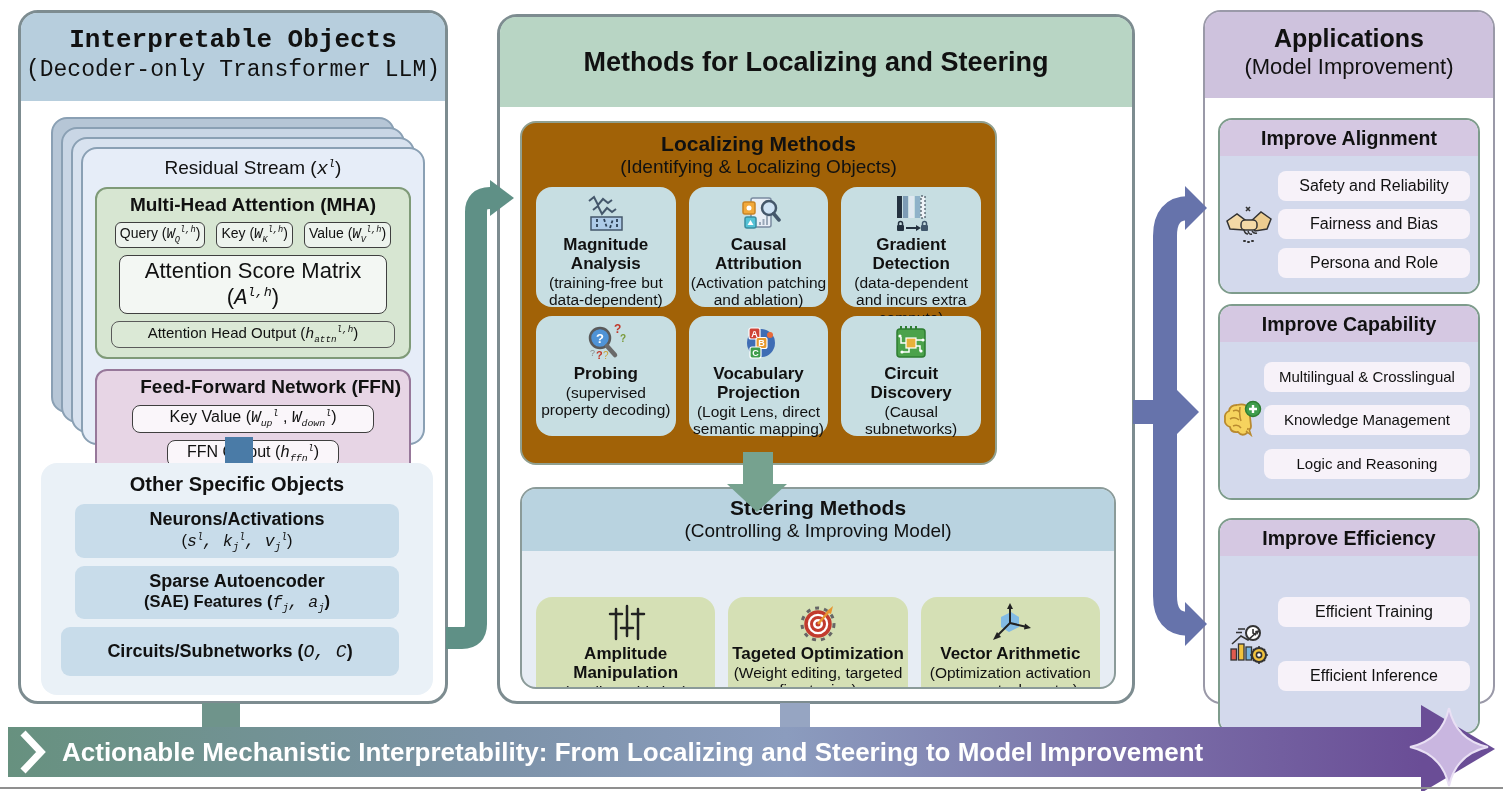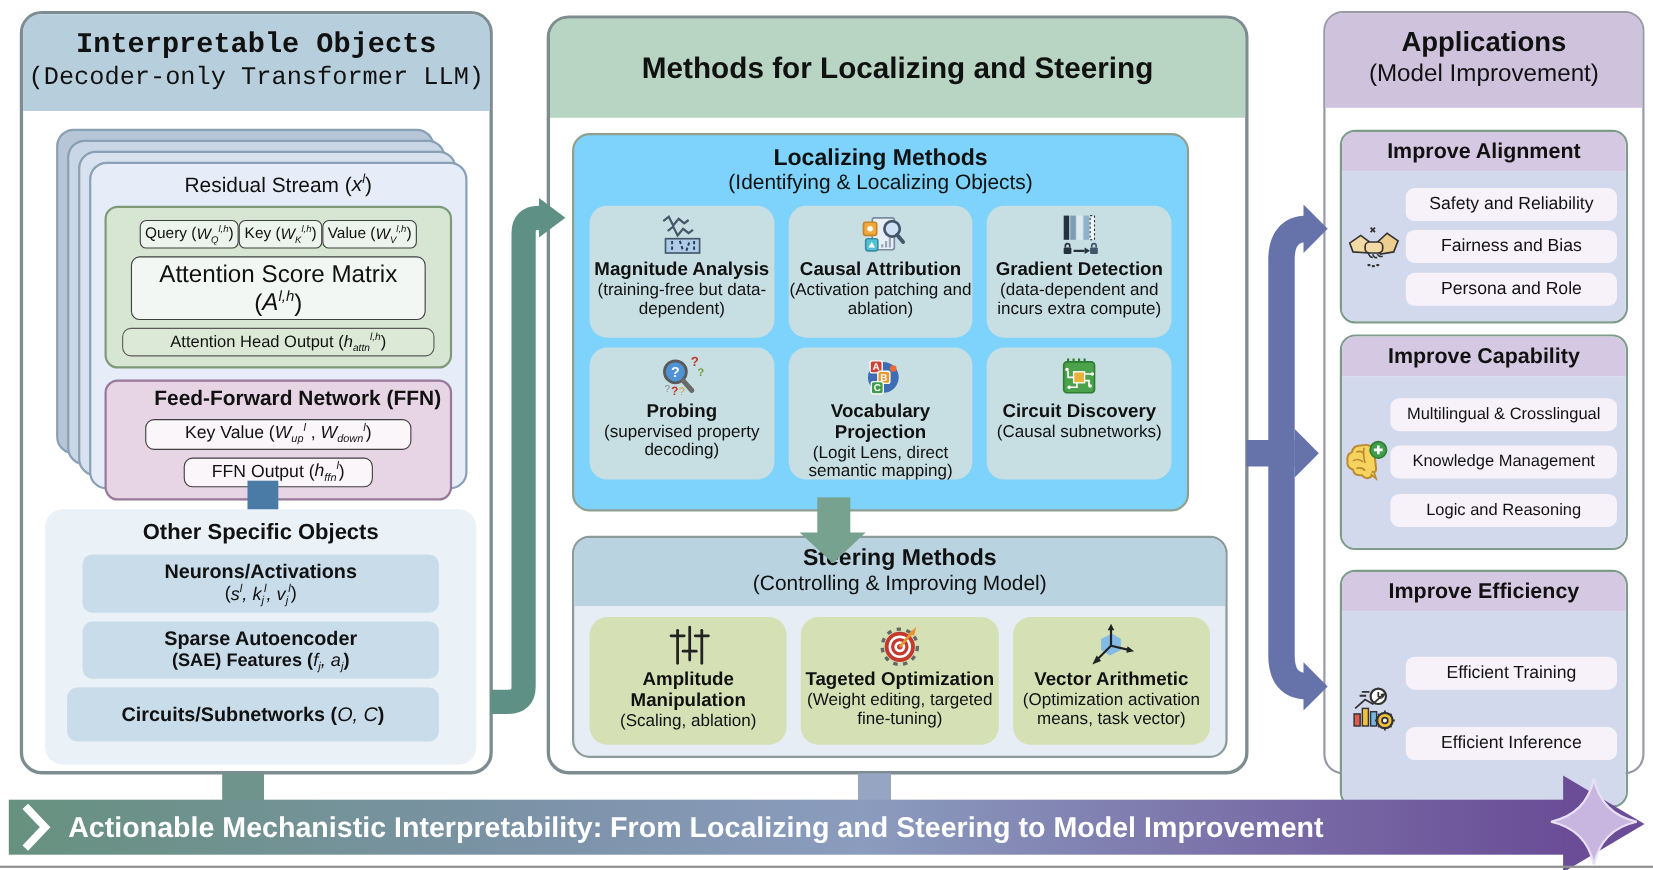--- a/index.html
+++ b/index.html
@@ -1,39 +1,39 @@
 <!DOCTYPE html>
 <html><head>
 <meta charset="utf-8">
 <style>
   html,body{margin:0;padding:0;background:#fff;}
   .page{position:relative;width:1503px;height:791px;background:#fff;overflow:hidden;
         font-family:"Liberation Sans",sans-serif;color:#111;}
   .page *{box-sizing:border-box;}
-  .m{font-family:Liberation Sans, sans-serif;font-style:italic;font-weight:normal;}
+  .m{font-family:Liberation Mono, monospace;font-style:italic;font-weight:normal;}
   sup,sub{font-size:0.62em;}
   .panel{position:absolute;background:#fff;border-radius:20px;}
   .panel-head{text-align:center;}
   .b{font-weight:bold;}
 
   
   #left-panel{left:18px;top:10px;width:430px;height:694px;border:3px solid #7d8c90;}
   #left-head{border-radius:16px 16px 0 0;background:#b7cedd;height:88px;padding-top:12px;font-family:Liberation Mono, monospace;}
   #left-head .t1{font-size:26px;font-weight:bold;}
   #left-head .t2{font-size:23px;margin-top:2px;}
   .stack-card{position:absolute;width:344px;height:296px;border:2px solid #8aa0b4;border-radius:16px;}
   #stack-c1{left:30px;top:104px;background:#b6c6d6;}
   #stack-c2{left:40px;top:114px;background:#c9d6e5;}
   #stack-c3{left:50px;top:124px;background:#d8e2ef;}
   #stack-front{position:absolute;left:60px;top:134px;width:344px;height:298px;background:#e6edf8;
                border:2px solid #8aa0b4;border-radius:16px;padding-top:8px;}
   #residual{font-size:19px;text-align:center;}
   #mha-box{margin:7px 12px 0;background:#d7e6d2;border:2px solid #7f9a78;border-radius:12px;padding:5px 7px 9px;}
   #mha-box .bt{font-size:19px;font-weight:bold;text-align:center;}
-  .qkv-row{display:flex;gap:0;justify-content:center;margin-top:6px;}
+  .qkv-row{display:flex;gap:11px;justify-content:center;margin-top:6px;}
   .qkv{background:#edf3ed;border:1.5px solid #3f3f3f;border-radius:6px;padding:2px 4px;font-size:14px;white-space:nowrap;}
   .mha-wide{border:1.5px solid #3f3f3f;border-radius:8px;text-align:center;margin:7px auto 0;padding:2px 0;}
   #score-box{background:#f3f7f3;width:90%;font-size:22px;}
   #headout-box{background:#dbe9d6;width:95%;font-size:15px;border-color:#5a5a5a;}
   #ffn-box{margin:10px 12px 0;background:#e7d5e5;border:2px solid #97789a;border-radius:12px;padding:5px 8px 10px;}
   #ffn-box .bt{font-size:19px;font-weight:bold;text-align:right;}
   .ffn-inner{background:#faf6fa;border:1.5px solid #3f3f3f;border-radius:8px;text-align:center;margin:7px auto 0;
              padding:2px 0;font-size:16px;}
   #ffn-kv{width:82%;}
   #ffn-out{width:58%;}
@@ -43,34 +43,34 @@
   #other-objects{position:absolute;left:20px;top:450px;width:392px;height:232px;background:#eaf1f7;border-radius:16px;padding-top:10px;}
   #other-objects .ot{font-size:20px;font-weight:bold;text-align:center;}
   .oo-item{margin:8px 34px 0;background:#c8dcea;border-radius:9px;text-align:center;padding:5px 0;}
   .oo-item .l1{font-size:18px;font-weight:bold;}
   .oo-item .l2{font-size:16.5px;}
   #oo-item-3{padding:14px 0;margin-left:20px;}
 
   
   #mid-panel{left:497px;top:14px;width:638px;height:690px;border:3px solid #7d8c90;}
   #mid-head{border-radius:16px 16px 0 0;background:#b8d5c4;height:90px;line-height:90px;font-size:27px;font-weight:bold;text-align:center;}
-  #localizing{position:absolute;left:20px;top:104px;width:561px;height:344px;background:#7dd3fc;
+  #localizing{position:absolute;left:20px;top:104px;width:477px;height:344px;background:#a16207;
               border:2px solid #90a090;border-radius:16px;padding-top:9px;}
   .sub-title{font-size:21px;font-weight:bold;text-align:center;}
   .sub-sub{font-size:19px;text-align:center;}
   .card-row{display:flex;gap:13px;padding:0 14px;margin-top:9px;}
   .mcard{width:180px;height:120px;background:#c7dee2;border-radius:16px;text-align:center;padding-top:6px;}
   .mcard .icon{height:42px;display:flex;align-items:center;justify-content:center;}
   .mcard .nm{font-size:17px;font-weight:bold;line-height:1.12;}
   .mcard .ds{font-size:15.5px;line-height:1.12;margin-top:1px;}
   #steering{position:absolute;left:20px;top:470px;width:596px;height:202px;border:2px solid #8b9b99;
             border-radius:16px;overflow:hidden;background:#e7edf4;}
   #steer-head{background:#b9d3e0;height:62px;padding-top:7px;}
   #steering .card-row{margin-top:10px;}
-  .scard{width:180px;height:116px;background:#d5e0b5;border-radius:16px;text-align:center;padding-top:5px;}
+  .scard{width:180px;height:116px;background:#d5e0b5;border-radius:16px;text-align:center;padding-top:5px;margin-top:36px;}
   .scard .icon{height:42px;display:flex;align-items:center;justify-content:center;}
   .scard .nm{font-size:17px;font-weight:bold;line-height:1.12;}
   .scard .ds{font-size:15.5px;line-height:1.12;margin-top:1px;}
 
   
   #right-panel{left:1203px;top:10px;width:292px;height:694px;border:2.5px solid #9a99a8;border-radius:18px;}
   #right-head{border-radius:15px 15px 0 0;background:#cec2dd;height:86px;padding-top:12px;}
   #right-head .t1{font-size:25px;font-weight:bold;}
   #right-head .t2{font-size:22px;margin-top:1px;}
   .app-box{position:absolute;left:13px;width:262px;border:2.5px solid #7e9c8c;border-radius:14px;overflow:hidden;}
@@ -109,20 +109,21 @@
       <div class="t2">(Decoder-only Transformer LLM)</div>
     </div>
 
     <div class="stack-card" id="stack-c1"></div>
     <div class="stack-card" id="stack-c2"></div>
     <div class="stack-card" id="stack-c3"></div>
 
     <div id="stack-front">
       <div id="residual">Residual Stream (<span class="m">x<sup>l</sup></span>)</div>
       <div id="mha-box">
+        <div class="bt">Multi-Head Attention (MHA)</div>
         <div class="qkv-row">
           <div class="qkv">Query (<span class="m">W<sub>Q</sub><sup>l,h</sup></span>)</div>
           <div class="qkv">Key (<span class="m">W<sub>K</sub><sup>l,h</sup></span>)</div>
           <div class="qkv">Value (<span class="m">W<sub>V</sub><sup>l,h</sup></span>)</div>
         </div>
         <div class="mha-wide" id="score-box">Attention Score Matrix (<span class="m">A<sup>l,h</sup></span>)</div>
         <div class="mha-wide" id="headout-box">Attention Head Output (<span class="m">h<sub>attn</sub><sup>l,h</sup></span>)</div>
       </div>
       <div id="ffn-box">
         <div class="bt">Feed-Forward Network (FFN)</div>

